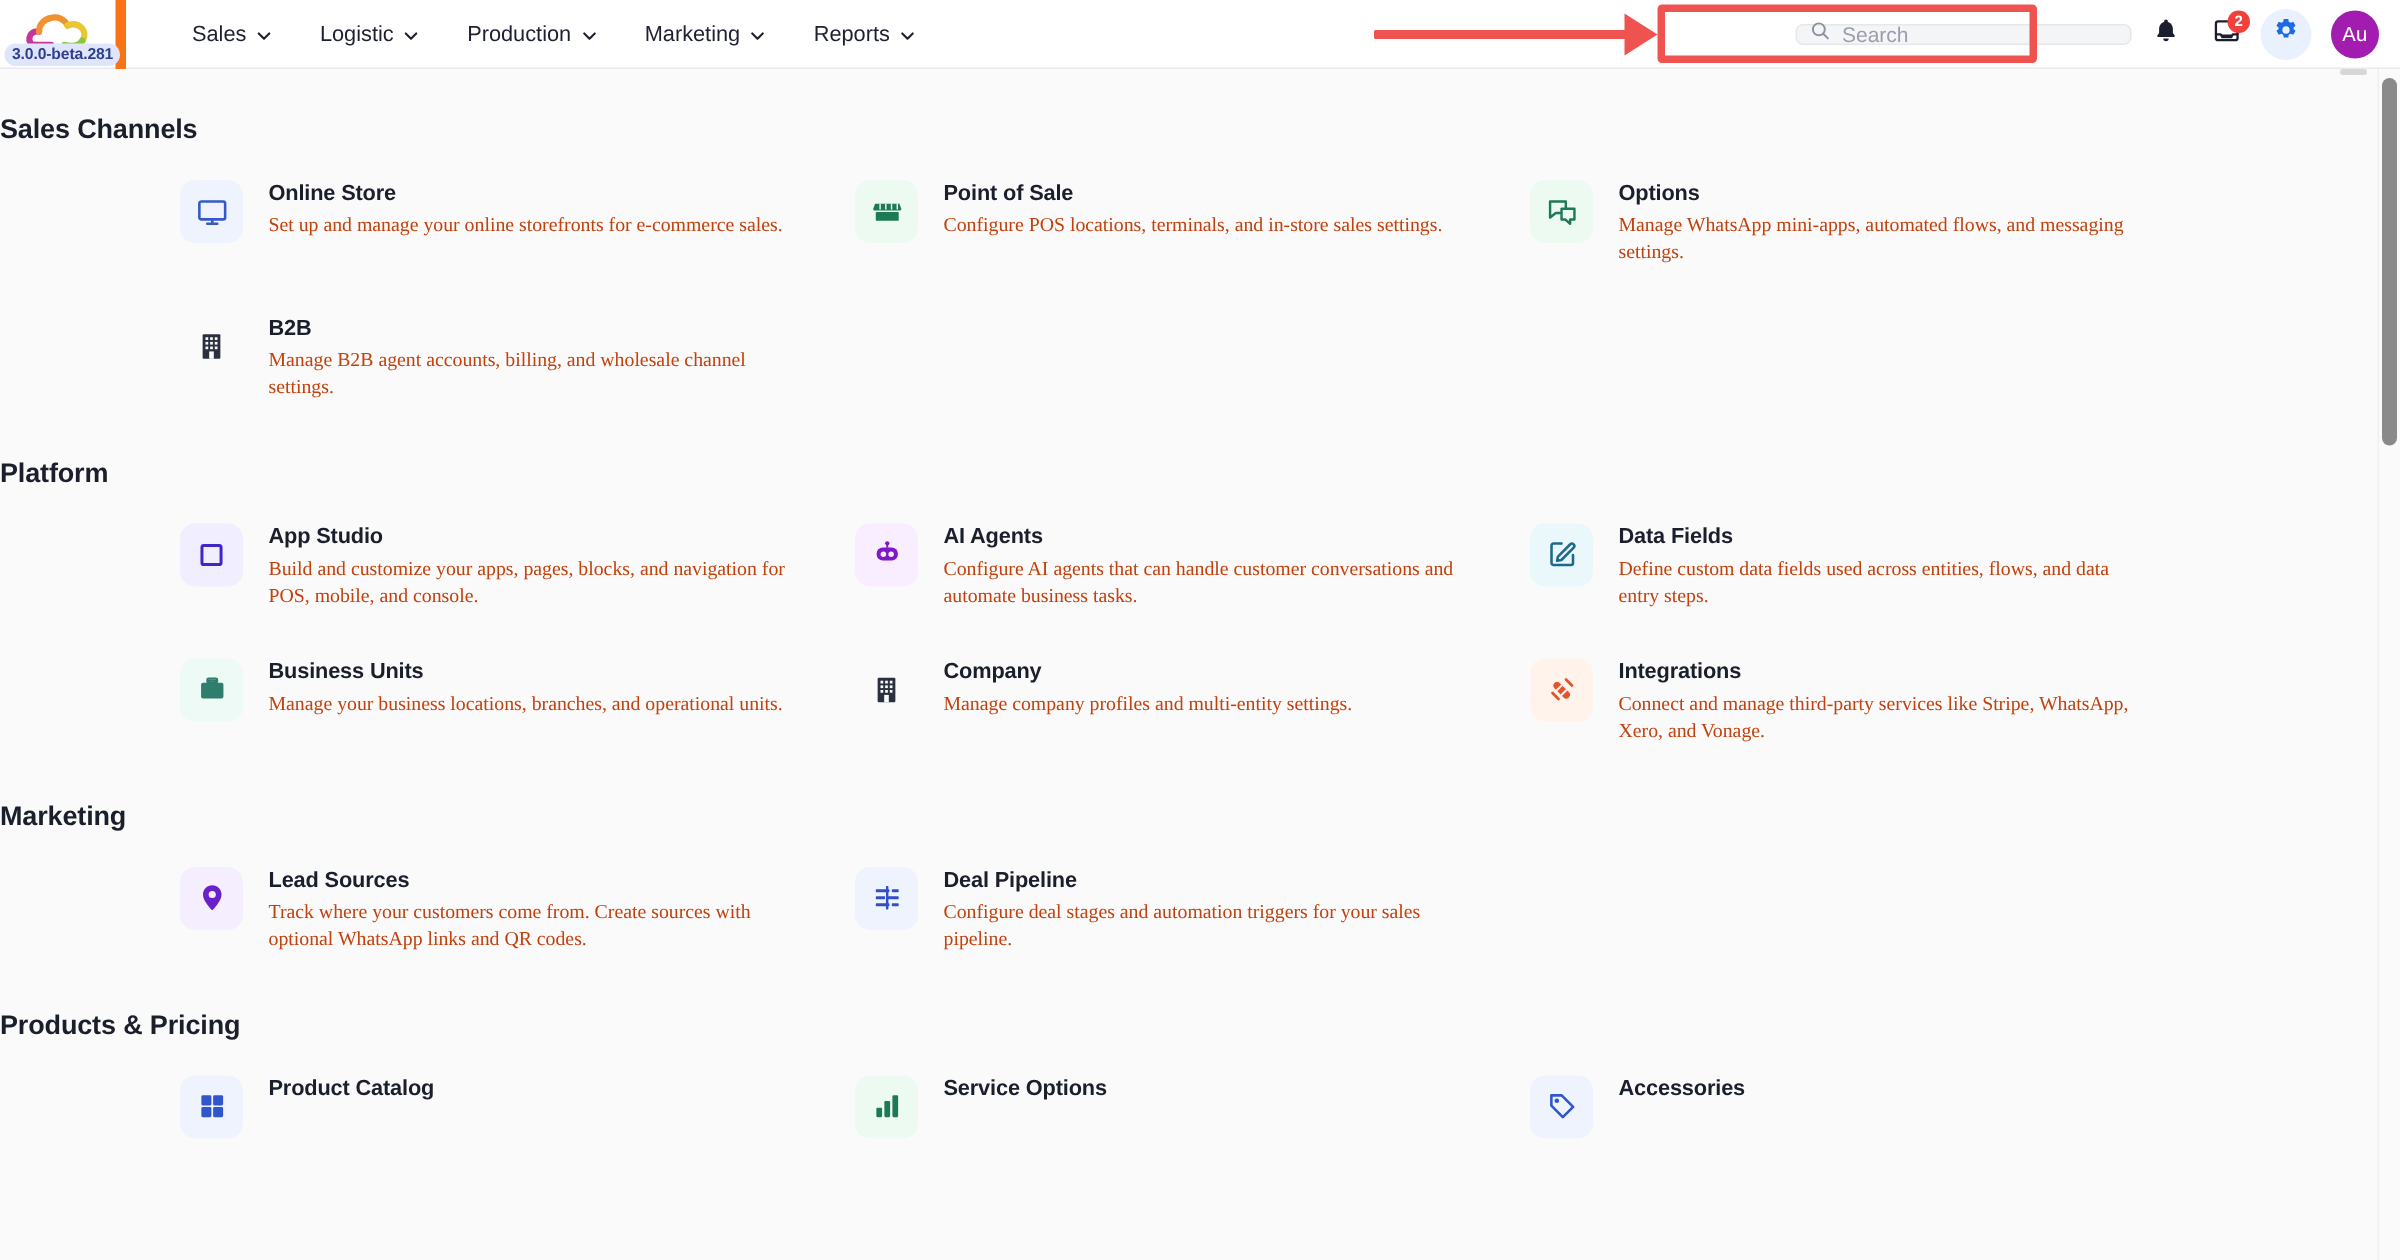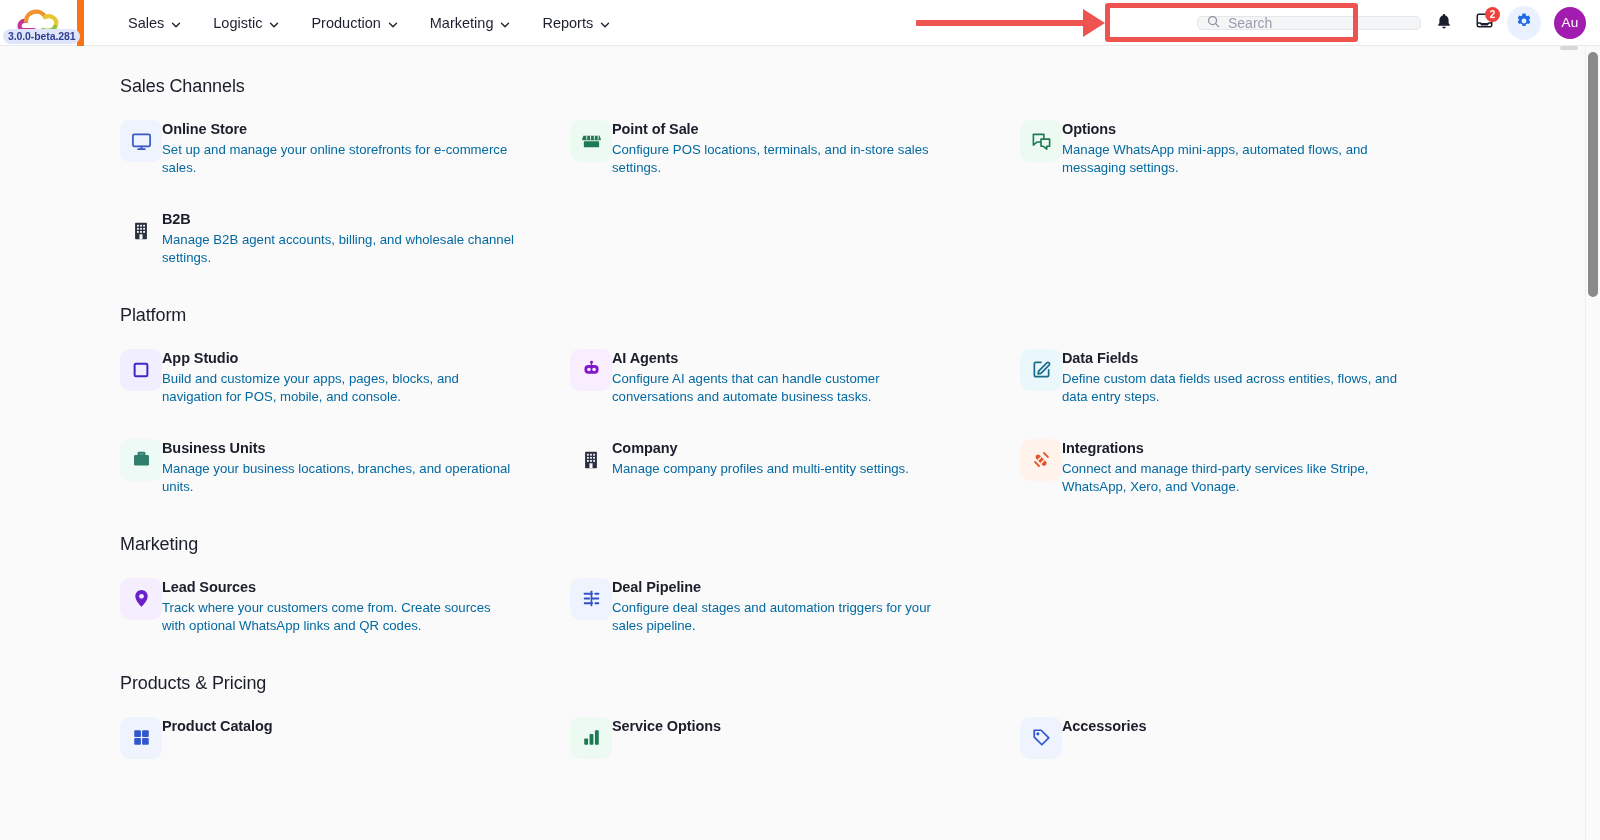--- a/index.html
+++ b/index.html
@@ -136,59 +136,59 @@
     height: 794px;
     background: #fafafa;
     overflow: hidden;
   }
   .content {
     padding: 30px 0 0 0;
   }
   .section { margin-bottom: 8px; }
   .section-title {
     font-size: 18px;
-    font-weight: 400;
+    font-weight: 700;
     color: #1b1e2b;
-    padding-left: 120px;
     margin-bottom: 23px;
     letter-spacing: -0.1px;
   }
   .grid {
     display: grid;
     grid-template-columns: 450px 450px 450px;
     padding-left: 120px;
     row-gap: 33px;
     column-gap: 0;
   }
   .card {
     display: flex;
-    gap: 0;
+    gap: 17px;
     align-items: flex-start;
     cursor: pointer;
     padding-right: 30px;
   }
   .card-icon {
     width: 42px; height: 42px;
     border-radius: 10px;
     flex: 0 0 42px;
     display: flex; align-items: center; justify-content: center;
   }
   .card-body { padding-top: 1px; }
   .card-title {
     font-size: 14.5px;
     font-weight: 700;
     color: #1b1e2b;
     margin-bottom: 4px;
     letter-spacing: -0.1px;
   }
   .card-desc {
     font-size: 13.2px;
-    color: #0369a1;
+    color: #c2410c;
     line-height: 1.36;
     max-width: 352px;
+    font-family: Liberation Serif, serif;
   }
 
   .section-gap { height: 30px; }
 
   
   .scrollbar-track {
     position: absolute;
     right: 0; top: 0;
     width: 15px; height: 794px;
     background: #fafafa;

